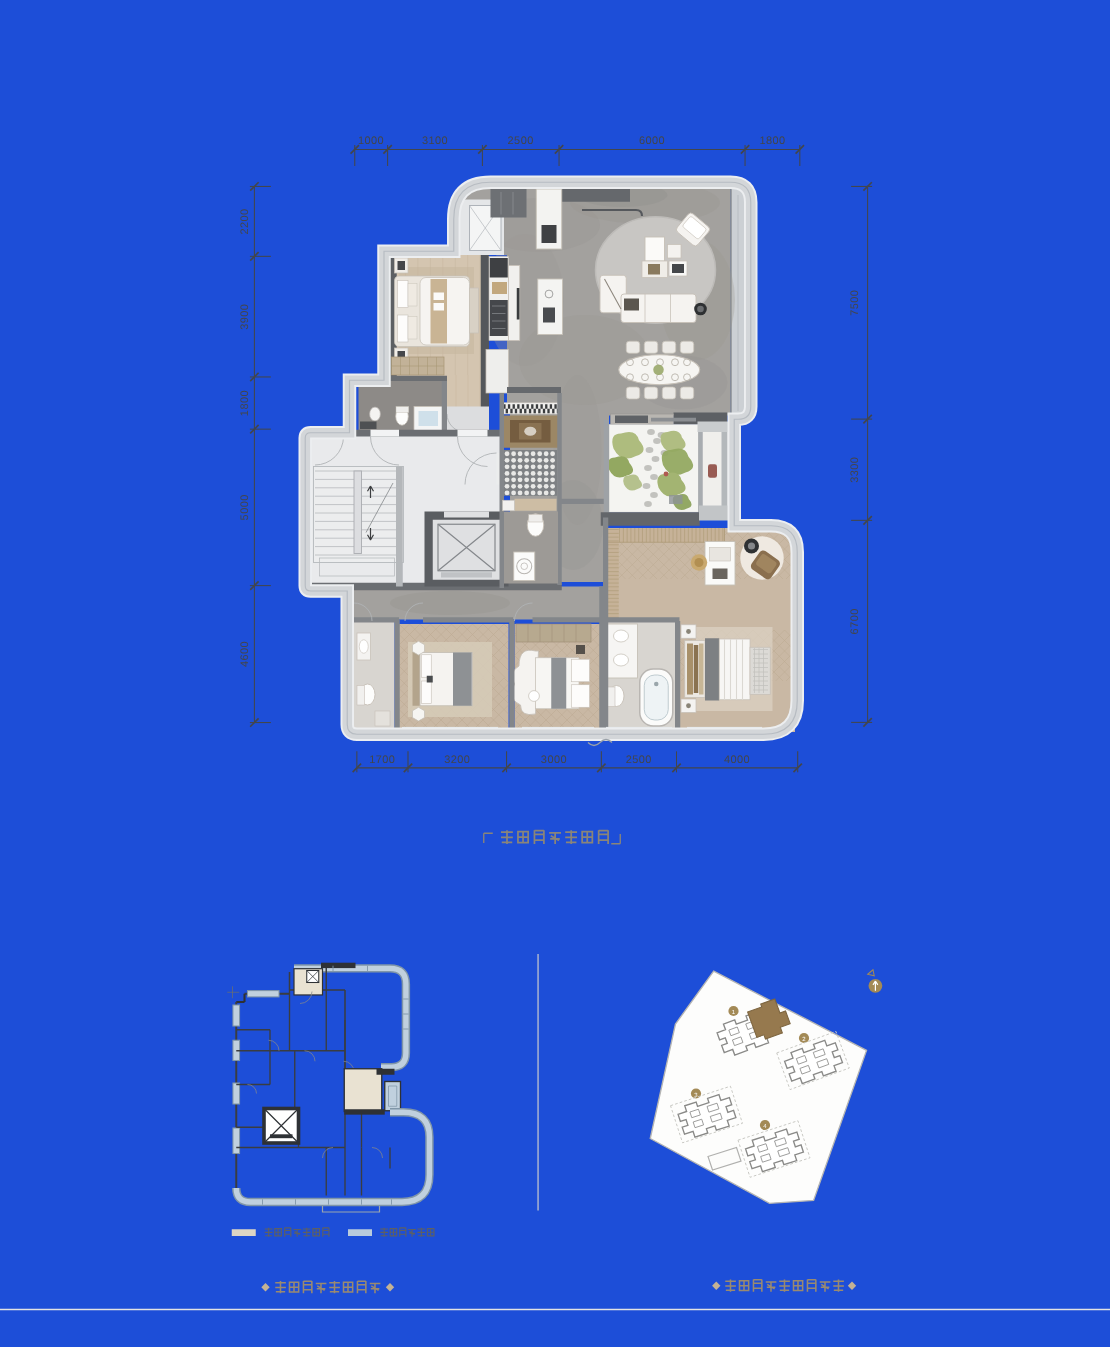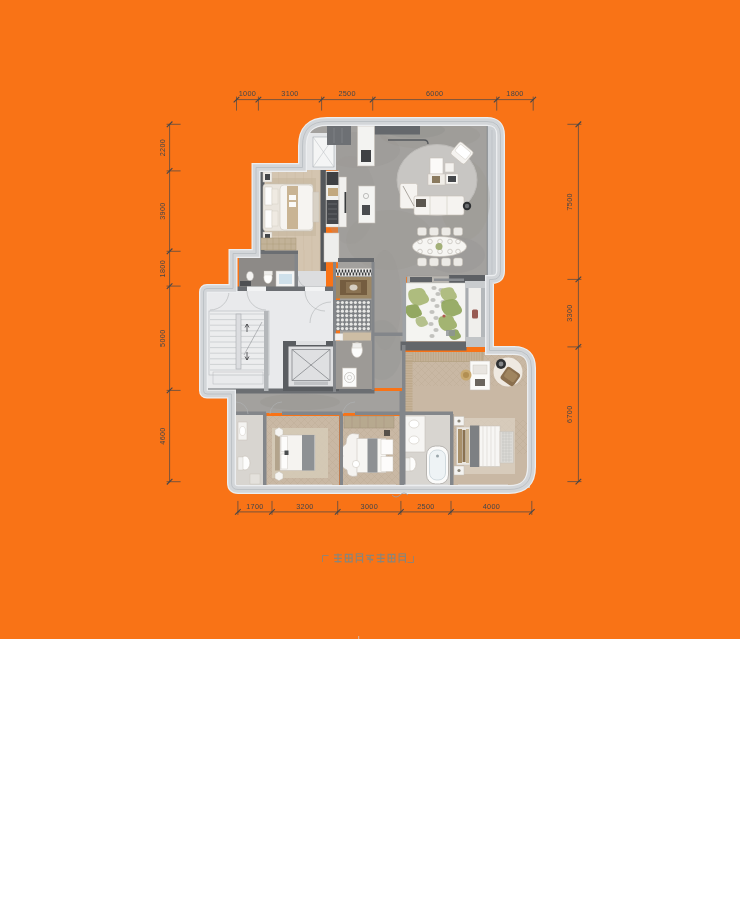--- a/index.html
+++ b/index.html
@@ -1,15 +1,15 @@
 <!DOCTYPE html>
 <html><head><meta charset="utf-8"><title>Floor Plan</title>
 <style>
 html,body{margin:0;padding:0;background:#ffffff;font-family:"Liberation Sans",sans-serif;}
-#page{width:740px;height:639px;position:relative;background:#f97316;overflow:hidden;}
+#page{width:740px;height:898px;position:relative;background:#1d4ed8;overflow:hidden;}
 </style></head>
 <body>
 <div id="page">
 <svg width="740" height="898" viewBox="0 0 740 898">
 <defs>
 <clipPath id="msclip">
           <rect x="404" y="352" width="126" height="136"></rect>
         </clipPath>
 <clipPath id="b2clip">
           <rect x="266" y="416" width="73" height="71"></rect>

